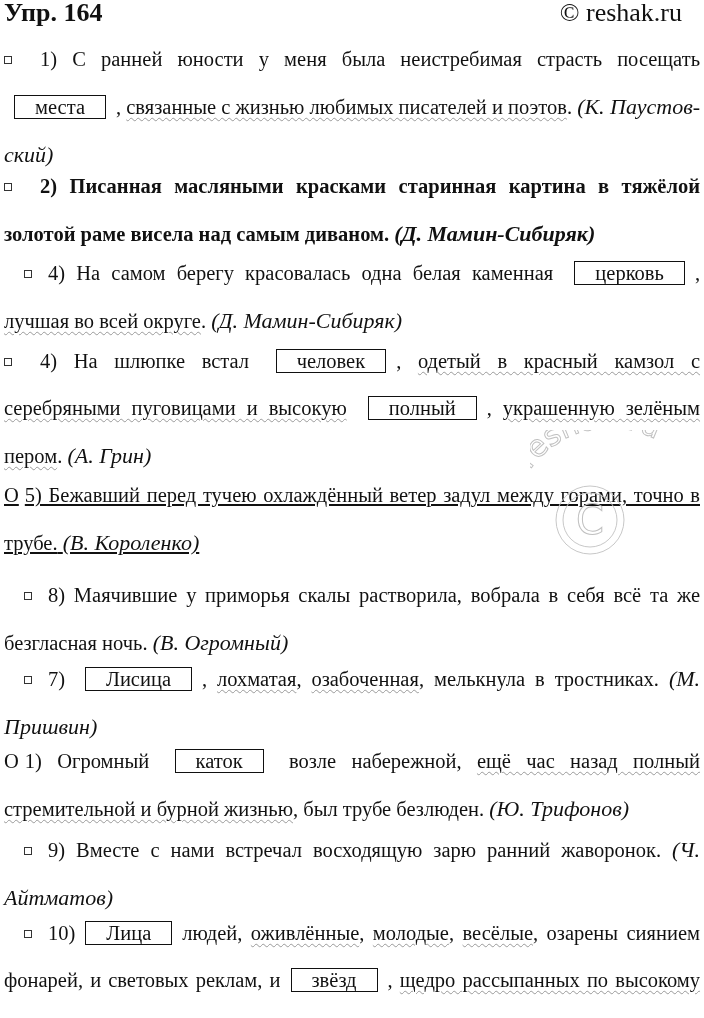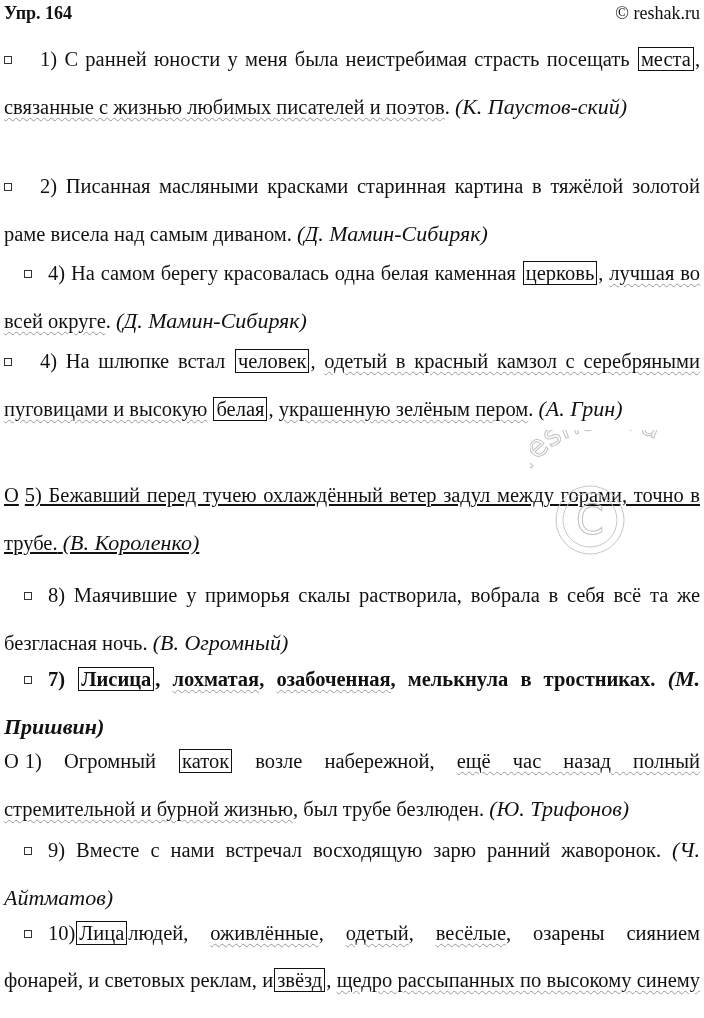--- a/index.html
+++ b/index.html
@@ -11,24 +11,24 @@
       width: 704px;
       height: 1018px;
       position: relative;
       overflow: hidden;
       font-family: "Liberation Serif", "DejaVu Serif", serif;
       color: #111111;
     }
     .header {
       position: absolute;
       left: 4px;
-      right: 4px;
+      right: 22px;
       top: 0;
       height: 28px;
-      font-size: 18px;
+      font-size: 26px;
       line-height: 26px;
     }
     .header .title {
       position: absolute;
       left: 0;
       top: 0;
       font-weight: bold;
     }
     .header .site {
       position: absolute;
@@ -52,22 +52,22 @@
       vertical-align: middle;
       margin-right: 28px;
       margin-top: -3px;
     }
     .bullet.tight { margin-right: 16px; }
     .circle-o {
       margin-right: 6px;
     }
     .box {
       border: 1.6px solid #111;
-      padding: 0 2px;
-      margin: 0 1px;
+      padding: 0 20px;
+      margin: 0 10px;
     }
     .u {
       text-decoration: underline;
       text-decoration-style: wavy;
       text-decoration-color: #9a9a9a;
       text-decoration-thickness: 1px;
       text-underline-offset: 3px;
     }
     .author {
       font-style: italic;
@@ -91,52 +91,52 @@
   <span class="site">© reshak.ru</span>
 </div>
 
 <div class="para" style="top:36px;">
   <span class="bullet"></span><span>1) С ранней юности у меня была неистребимая страсть посещать</span>
   <span class="box">места</span><span>,</span>
   <span class="u">связанные с жизнью любимых писателей и поэтов</span><span>.</span>
   <span class="author">(К. Паустов-ский)</span>
 </div>
 
-<div class="para" style="top:163px;">
+<div class="para" style="top:163px;font-weight:bold;">
   <span class="bullet"></span><span>2) Писанная масляными красками старинная картина в тяжёлой золотой раме висела над самым диваном.</span>
   <span class="author">(Д. Мамин-Сибиряк)</span>
 </div>
 
 <div class="para" style="top:250px;">
   <span style="display:inline-block;width:20px;"></span><span class="bullet tight"></span><span>4) На самом берегу красовалась одна белая каменная</span>
   <span class="box">церковь</span><span>,</span>
   <span class="u">лучшая во всей округе</span><span>.</span>
   <span class="author">(Д. Мамин-Сибиряк)</span>
 </div>
 
 <div class="para" style="top:338px;">
   <span class="bullet"></span><span>4) На шлюпке встал</span>
   <span class="box">человек</span><span>,</span>
   <span class="u">одетый в красный камзол с серебряными пуговицами и высокую</span>
-  <span class="box">белая</span><span>,</span>
+  <span class="box">полный</span><span>,</span>
   <span class="u">украшенную зелёным пером</span><span>.</span>
   <span class="author">(А. Грин)</span>
 </div>
 
 <div class="para" style="top:472px;text-decoration:underline;">
   <span class="circle-o">O</span><span>5) Бежавший перед тучею охлаждённый ветер задул между горами, точно в трубе.</span>
   <span class="author">(В. Короленко)</span>
 </div>
 
 <div class="para" style="top:572px;">
   <span style="display:inline-block;width:20px;"></span><span class="bullet tight"></span><span>8) Маячившие у приморья скалы растворила, вобрала в себя всё та же безгласная ночь.</span>
   <span class="author">(В. Огромный)</span>
 </div>
 
-<div class="para" style="top:655px;font-weight:bold;">
+<div class="para" style="top:655px;">
   <span style="display:inline-block;width:20px;"></span><span class="bullet tight"></span><span>7)</span>
   <span class="box">Лисица</span><span>,</span>
   <span class="u">лохматая</span><span>,</span>
   <span class="u">озабоченная</span><span>, мелькнула в тростниках.</span>
   <span class="author">(М. Пришвин)</span>
 </div>
 
 <div class="para" style="top:738px;">
   <span class="circle-o">O</span><span>1) Огромный</span>
   <span class="box">каток</span>
@@ -146,21 +146,21 @@
 </div>
 
 <div class="para" style="top:826px;">
   <span style="display:inline-block;width:20px;"></span><span class="bullet tight"></span><span>9) Вместе с нами встречал восходящую зарю ранний жаворонок.</span>
   <span class="author">(Ч. Айтматов)</span>
 </div>
 
 <div class="para" style="top:910px;">
   <span style="display:inline-block;width:20px;"></span><span class="bullet tight"></span><span>10)</span><span class="box">Лица</span><span>людей,</span>
   <span class="u">оживлённые</span><span>,</span>
-  <span class="u">одетый</span><span>,</span>
+  <span class="u">молодые</span><span>,</span>
   <span class="u">весёлые</span><span>, озарены сиянием фонарей, и световых реклам, и</span><span class="box">звёзд</span><span>,</span>
   <span class="u">щедро рассыпанных по высокому синему косогору</span><span>.</span>
   
 </div>
 
 <div class="watermark">
   <svg width="180" height="180" viewBox="0 0 180 180">
     <circle cx="60" cy="90" r="34" fill="none" stroke="#c8c8c8" stroke-width="1"></circle>
     <circle cx="60" cy="90" r="27" fill="none" stroke="#c8c8c8" stroke-width="1"></circle>
     <text x="60" y="104" text-anchor="middle" font-family="DejaVu Sans, sans-serif" font-size="40" fill="none" stroke="#c0c0c0" stroke-width="1">C</text>

